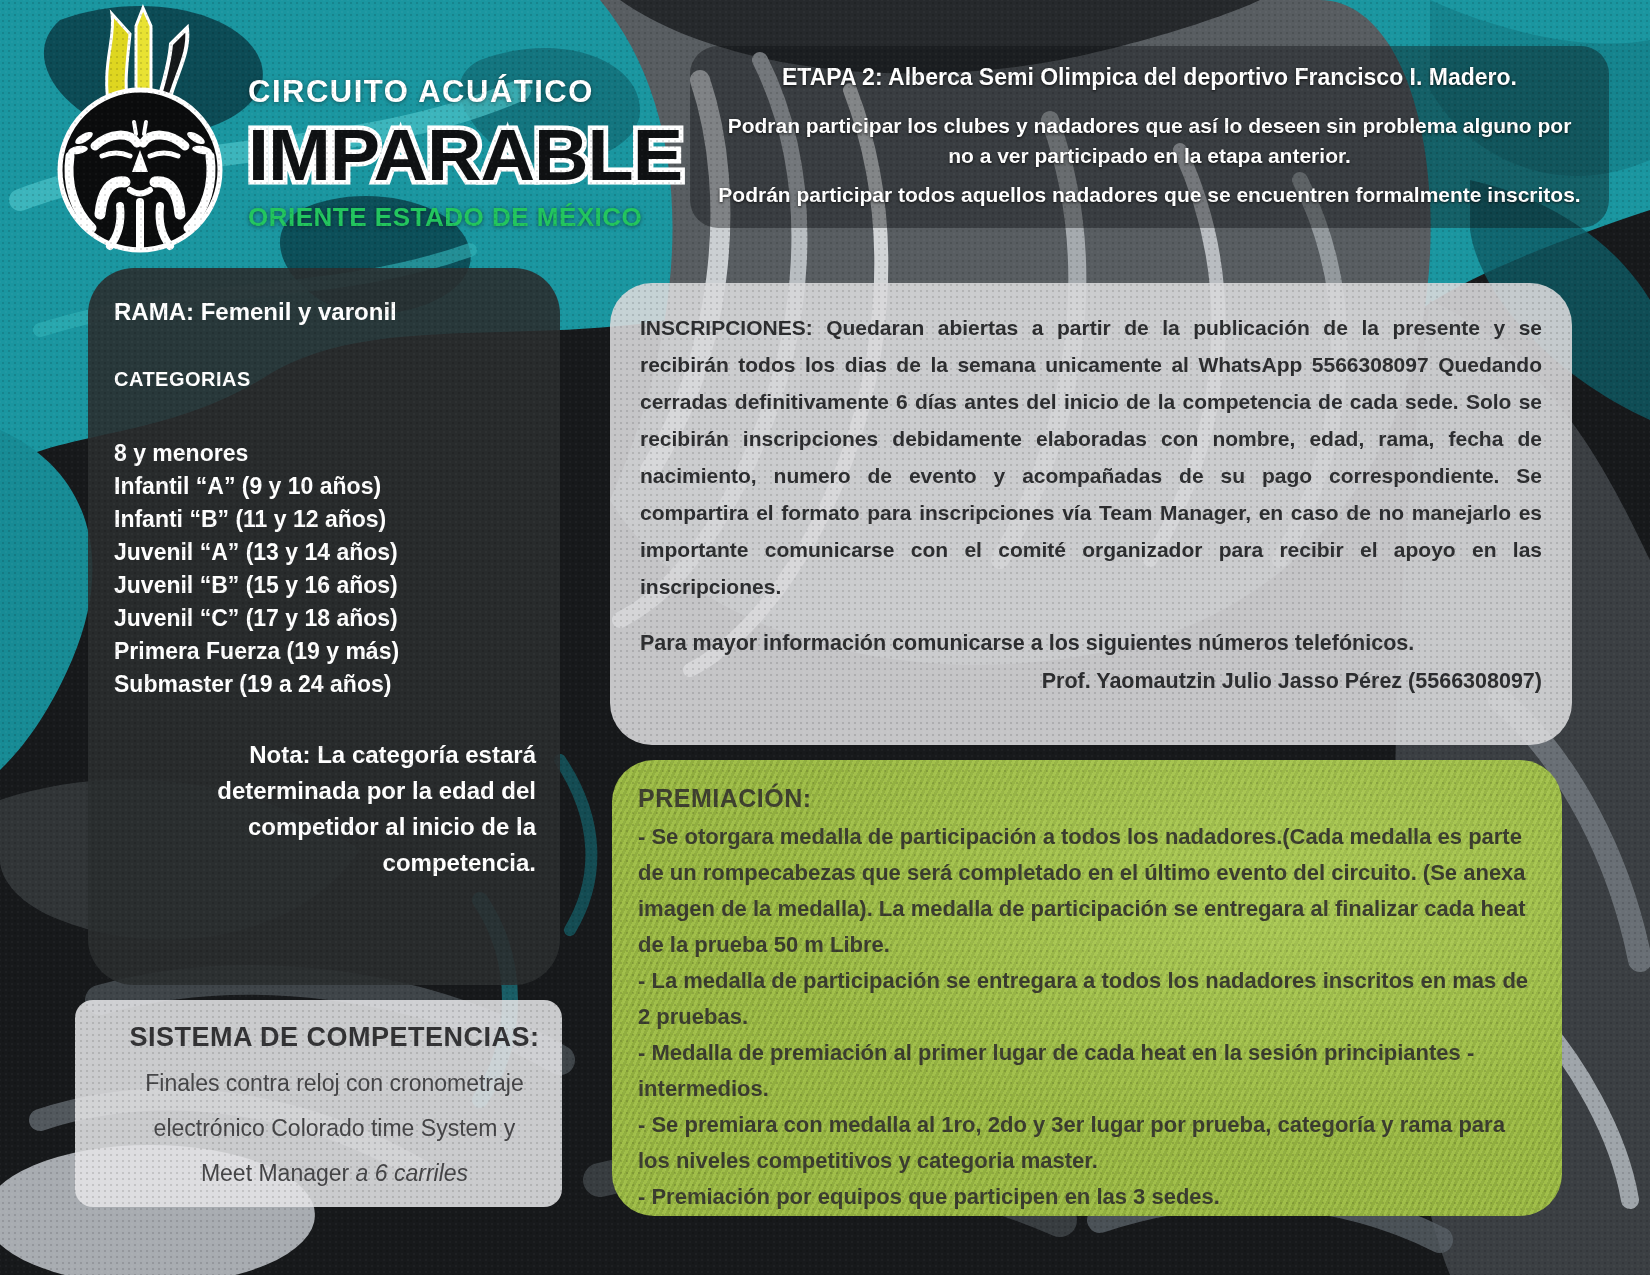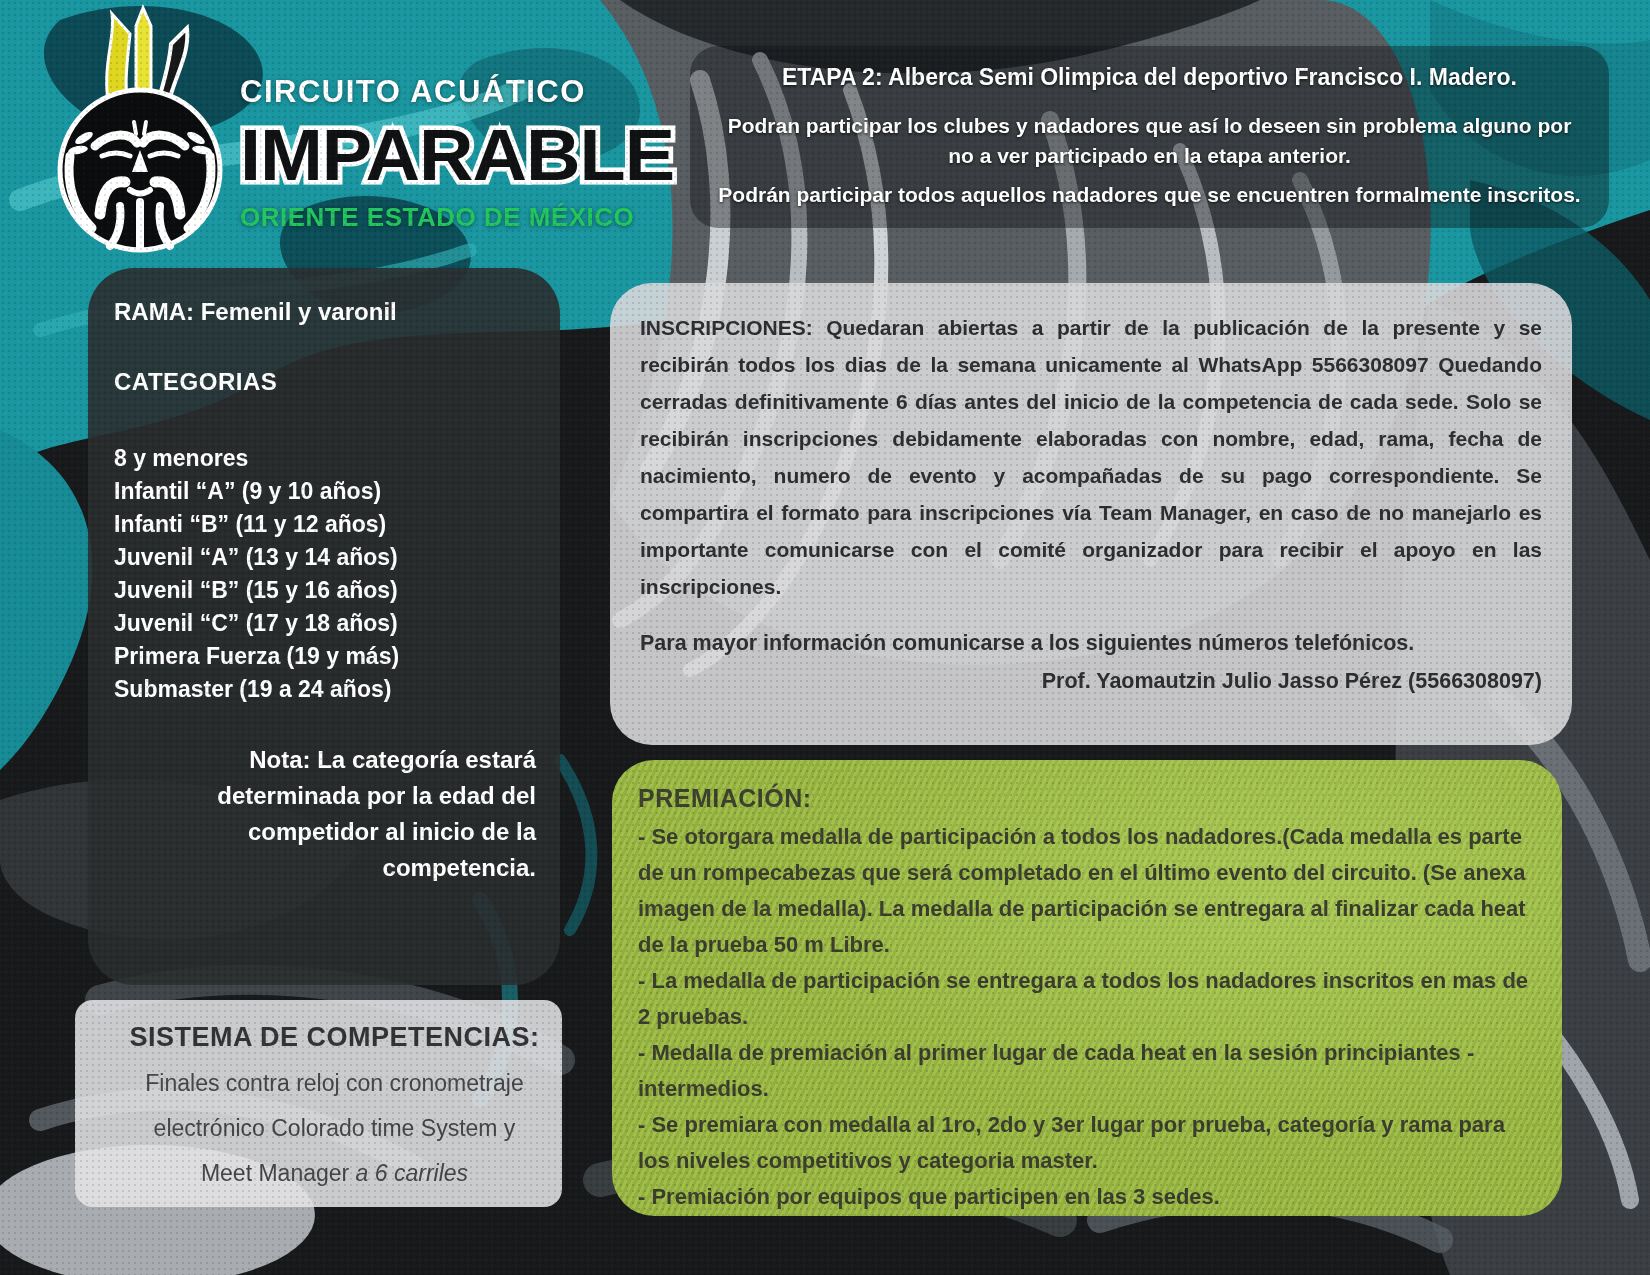--- a/index.html
+++ b/index.html
@@ -14,21 +14,21 @@
     background-image:
       radial-gradient(rgba(0,0,0,.20) 1px, transparent 1.35px),
       radial-gradient(rgba(255,255,255,.05) 1px, transparent 1.35px);
     background-size:6px 6px,6px 6px;
     background-position:0 0,3px 3px;
     opacity:.6;
   }
 
   
   .logo-svg{position:absolute;left:40px;top:4px;z-index:20;}
-  .brand-text{position:absolute;left:240px;top:74px;z-index:20;}
+  .brand-text{position:absolute;left:248px;top:74px;z-index:20;}
   .tag-top{font-size:31px;font-weight:bold;color:#ffffff;letter-spacing:1.5px;text-shadow:0 1px 4px rgba(0,0,0,.45);}
   .wordmark{display:block;margin:2px 0 0 -6px;}
   .wordmark text{font-family:"Liberation Sans",sans-serif;font-weight:bold;}
   .tag-bottom{font-size:26px;font-weight:bold;color:#22c55e;letter-spacing:.5px;margin-top:2px;text-shadow:0 1px 4px rgba(0,0,0,.45);}
 
   
   .etapa{
     position:absolute;left:690px;top:46px;width:875px;z-index:10;
     background:rgba(13,15,17,.40);border-radius:28px;
     padding:16px 22px 18px 22px;text-align:center;color:#ffffff;
@@ -36,21 +36,21 @@
   .etapa h1{font-size:23px;font-weight:bold;margin:2px 0 20px 0;text-shadow:0 1px 3px rgba(0,0,0,.8);}
   .etapa p{font-size:21px;font-weight:600;line-height:1.45;margin:8px 0 0 0;text-shadow:0 1px 3px rgba(0,0,0,.8);}
 
   
   .panel-dark{
     position:absolute;left:88px;top:268px;width:472px;height:717px;z-index:10;
     background:rgba(42,46,47,.90);border-radius:46px;color:#ffffff;
     padding:24px 18px 20px 26px;box-sizing:border-box;
   }
   .rama{font-size:24px;font-weight:bold;margin-top:6px;}
-  .cat-title{font-size:24px;font-weight:bold;margin-top:42px;letter-spacing:.5px;}
+  .cat-title{font-size:20px;font-weight:bold;margin-top:42px;letter-spacing:.5px;}
   .cat-list{margin-top:46px;font-size:23px;font-weight:600;line-height:33px;}
   .nota{margin:36px 0 0 auto;width:370px;font-size:24px;font-weight:bold;text-align:right;line-height:36px;padding-right:6px;}
 
   
   .sistema{
     position:absolute;left:75px;top:1000px;width:487px;height:207px;z-index:10;
     background:rgba(228,228,230,.88);border-radius:18px;text-align:center;
     padding-top:22px;box-sizing:border-box;color:#454547;padding-left:32px;
   }
   .sistema h2{font-size:27px;font-weight:bold;color:#333335;margin:0;letter-spacing:.5px;}

